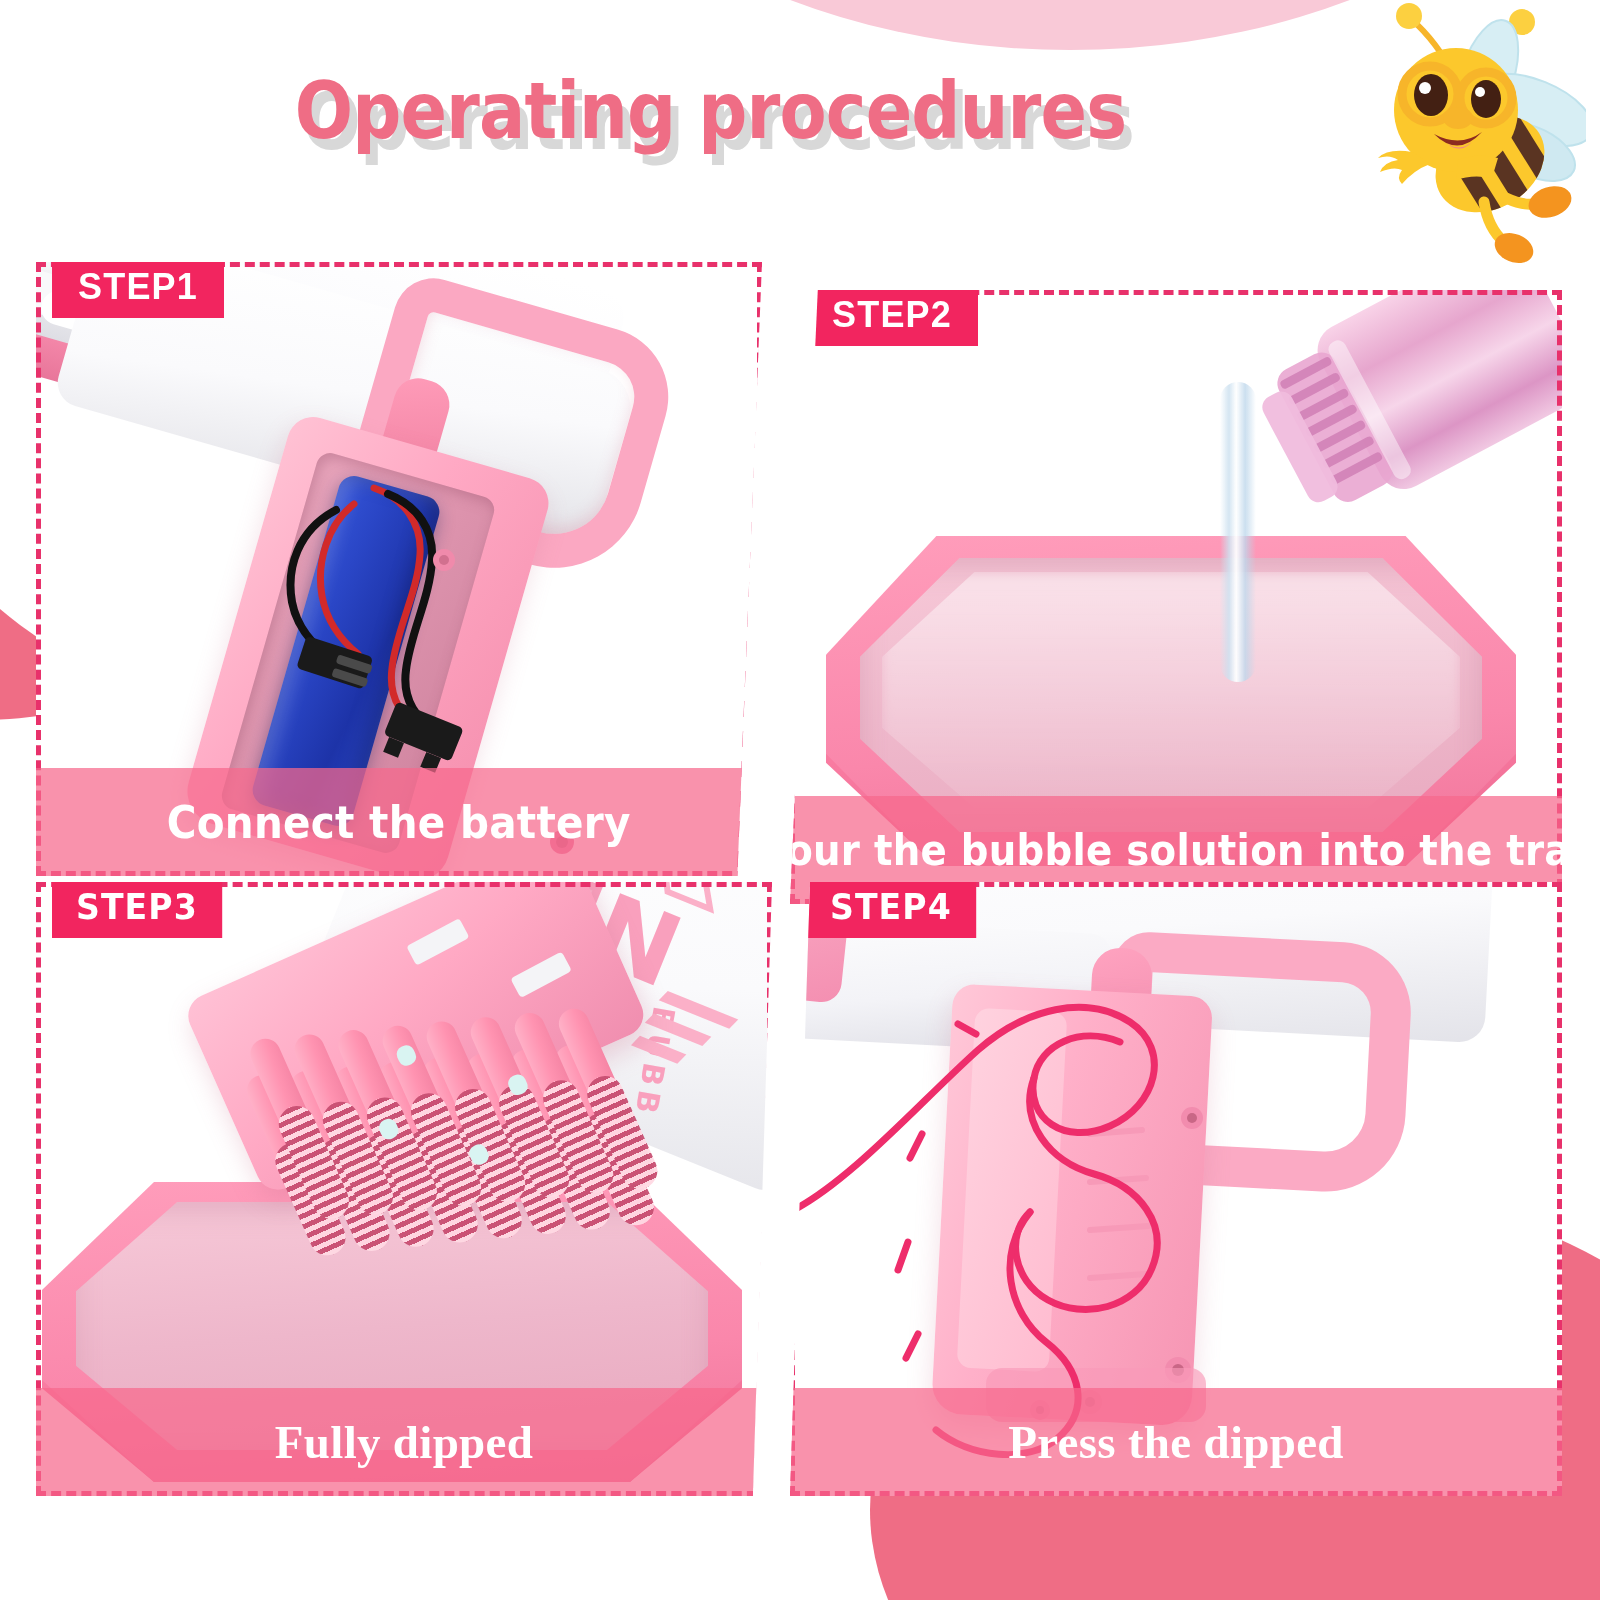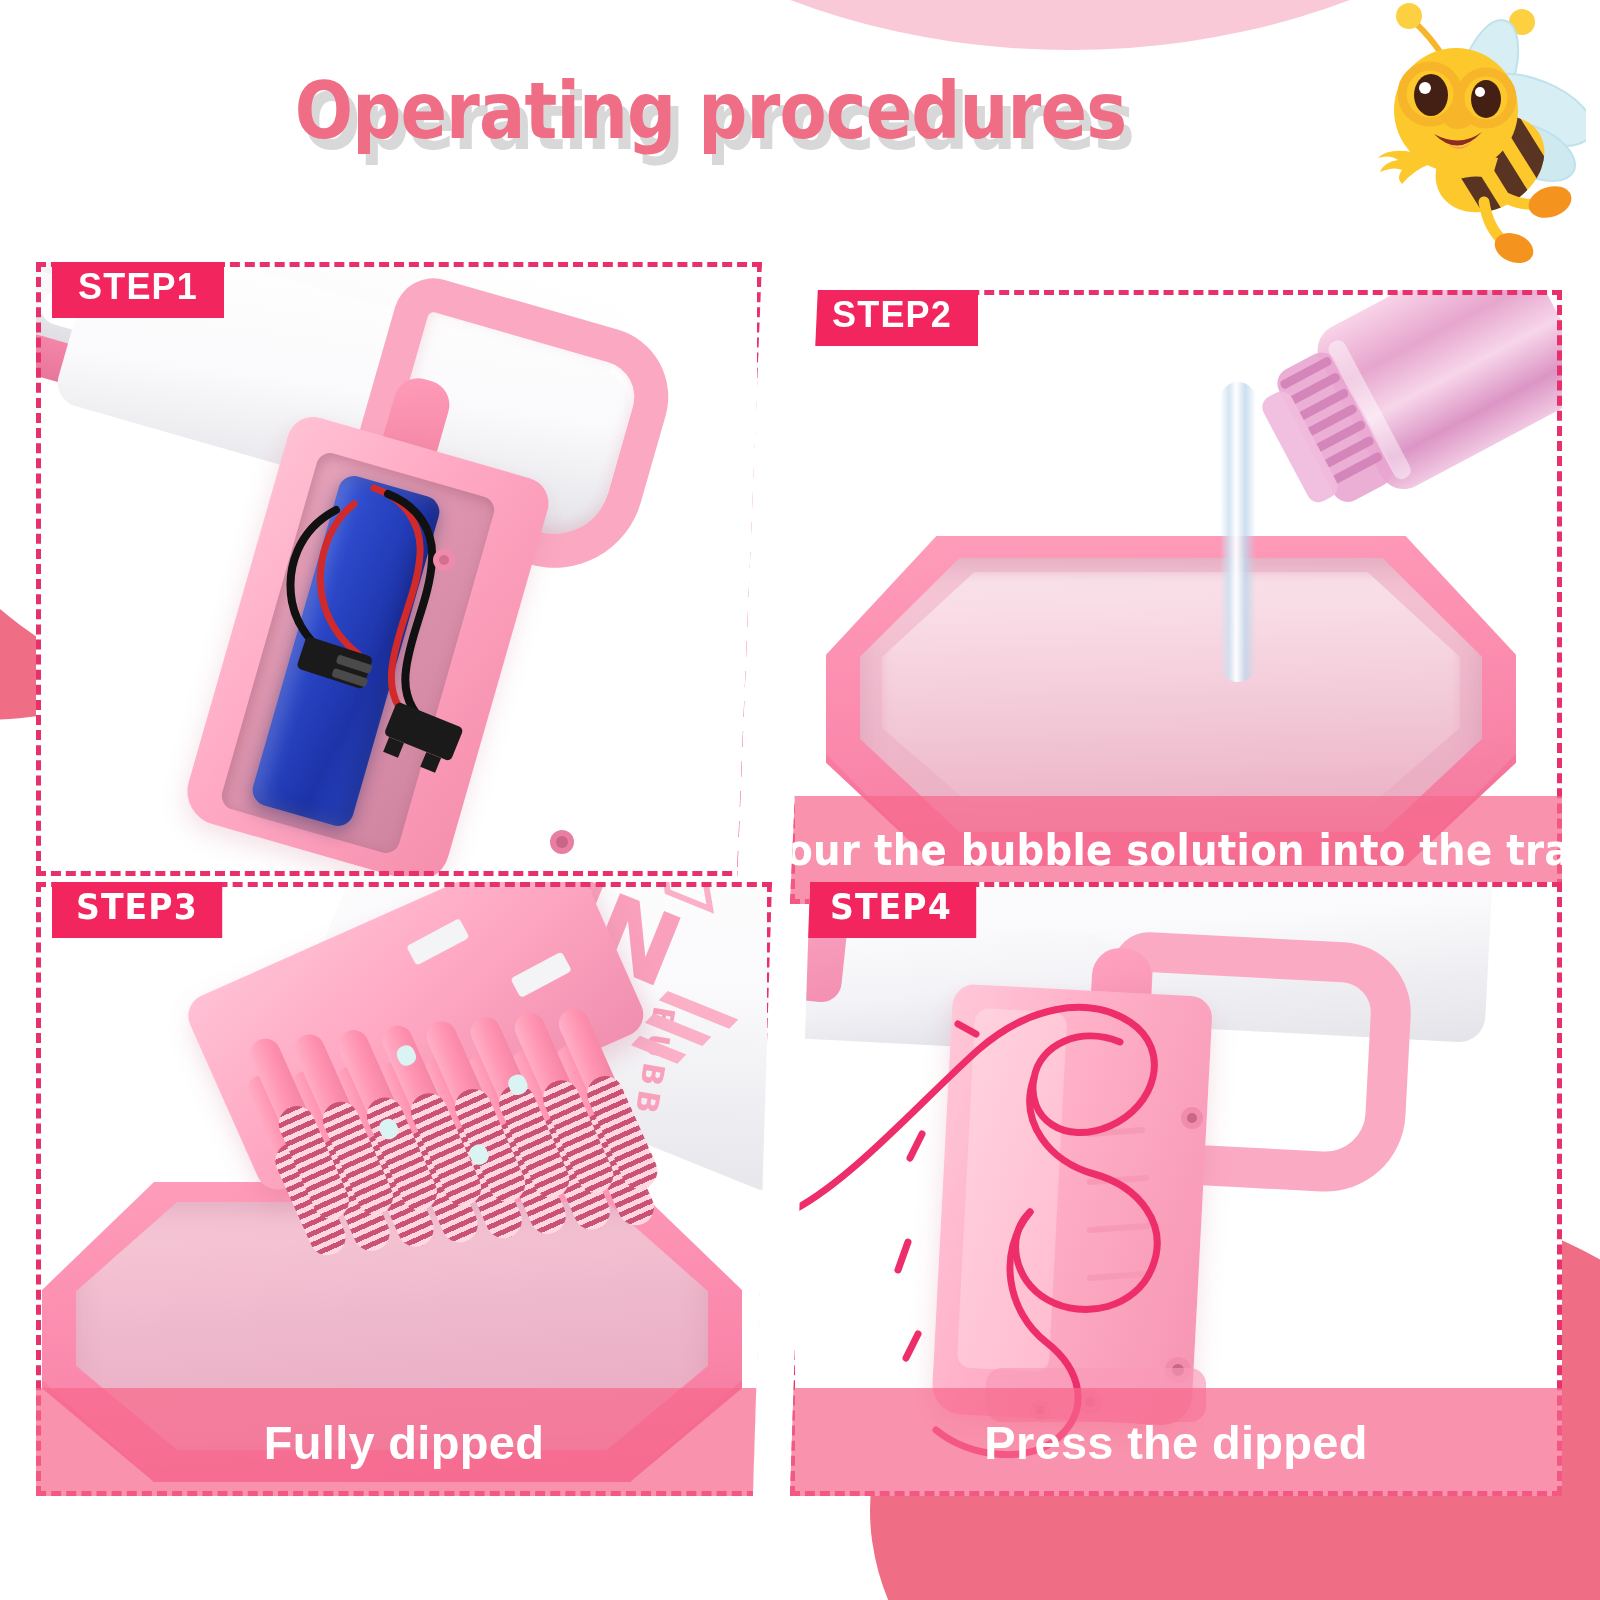--- a/index.html
+++ b/index.html
@@ -127,21 +127,21 @@
   }
   .caption span {
     color:#ffffff;
     font-size:45px;
     font-weight:bold;
     letter-spacing:0.3px;
     white-space:nowrap;
     font-family:"DejaVu Sans", sans-serif;
     transform:scaleX(0.9);
   }
-  .caption.wide span { font-family:Liberation Sans, sans-serif; transform:none; font-size:47px; }
+  .caption.wide span { font-family:Liberation Serif, serif; transform:none; font-size:47px; }
   #cap2 span { font-size:43px; }
 
   
   .art { position:absolute; inset:0; z-index:2; }
 
   
   #p1-barrel-white {
     position:absolute; left:-80px; top:-60px; width:660px; height:200px;
     background:linear-gradient(180deg,#ffffff 0%,#fbfbfd 55%,#dedee4 100%);
     border-radius:30px;
@@ -336,20 +336,23 @@
         </g>
       </svg>
       <svg style="position:absolute;left:0;top:0;width:100%;height:100%;z-index:4;" viewBox="0 0 726 614">
         <circle cx="408" cy="298" r="11" fill="#f08aab"></circle>
         <circle cx="408" cy="298" r="5" fill="#d2708f"></circle>
         <circle cx="526" cy="580" r="12" fill="#e87fa2"></circle>
         <circle cx="526" cy="580" r="6" fill="#c96686"></circle>
       </svg>
     </div>
     <div class="badge">STEP1</div>
+    <div class="caption">
+      <span>Connect the battery</span>
+    </div>
     <div class="dash"></div>
     <div class="dash-slant-r" style="transform:rotate(2.4deg);"></div>
   </div>
 
   <div class="panel" id="panel2">
     <div class="art">
 
       <div id="p2-tray">
         <div class="tray-shape" style="background:linear-gradient(175deg,#ff92b3 0%,#f97ba1 55%,#ec6a92 100%); top:26px;"></div>
         <div class="tray-shape" style="background:linear-gradient(175deg,#ff9dbb 0%,#fa87ab 60%,#ef7499 100%);"></div>

